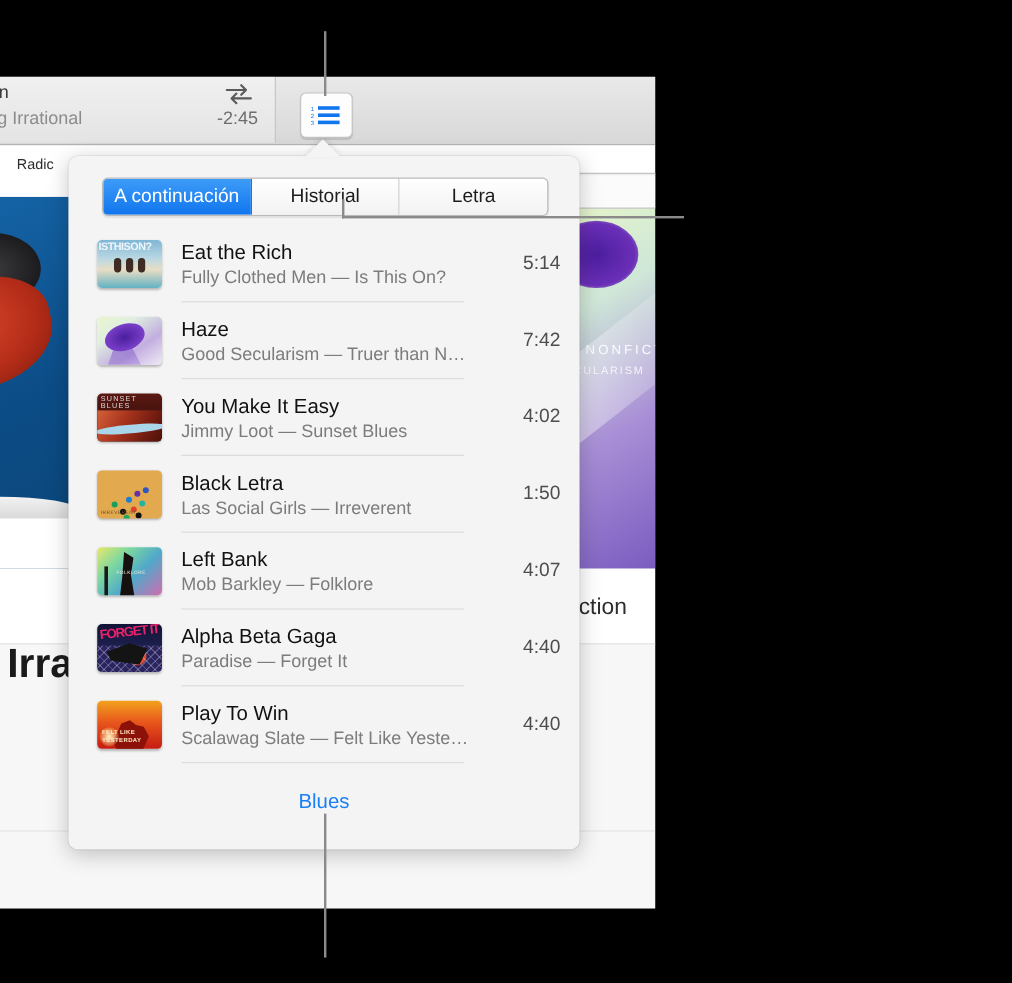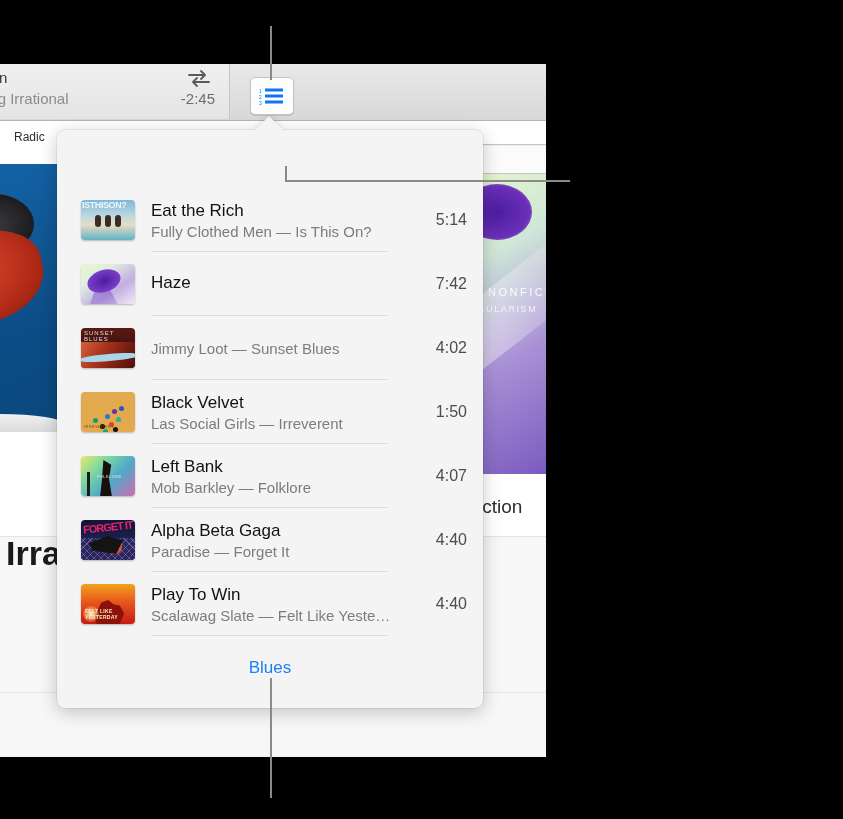--- a/index.html
+++ b/index.html
@@ -388,20 +388,25 @@
         <rect x="6" y="1.5" width="18" height="3" fill="#1176ee"></rect>
         <rect x="6" y="7.5" width="18" height="3" fill="#1176ee"></rect>
         <rect x="6" y="13.5" width="18" height="3" fill="#1176ee"></rect>
       </svg>
     </span>
   </div>
 
   <div class="pop-arrow"></div>
   <div class="popover">
 
+    <div class="seg">
+      <div class="seg-item active">A continuación</div>
+      <div class="seg-item">Historial</div>
+      <div class="seg-item">Letra</div>
+    </div>
 
     <div class="track-list">
 
       <div class="track">
         <div class="art a-isthison">
           <span class="cap">ISTHISON?</span>
           <span class="fig" style="left:14px"></span>
             <span class="fig" style="left:24px"></span>
             <span class="fig" style="left:34px"></span>
         </div>
@@ -413,32 +418,34 @@
         <div class="t-time">5:14</div>
       </div>
 
       <div class="track">
         <div class="art a-haze">
           <span class="beam"></span>
             <span class="ufo"></span>
         </div>
         <div class="track-mid">
           <div class="t-title">Haze</div>
+          <div class="t-sub">Good Secularism — Truer than N…</div>
           <div class="track-sep"></div>
         </div>
         <div class="t-time">7:42</div>
       </div>
 
       <div class="track">
         <div class="art a-sunset">
           <span class="canyon"></span>
             <span class="river"></span>
           <span class="cap">SUNSET BLUES</span>
         </div>
         <div class="track-mid">
+          <div class="t-title">You Make It Easy</div>
           <div class="t-sub">Jimmy Loot — Sunset Blues</div>
           <div class="track-sep"></div>
         </div>
         <div class="t-time">4:02</div>
       </div>
 
       <div class="track">
         <div class="art a-velvet">
           <span class="dots">
             <span class="dot" style="left:2px;  top:14px; background:#14a05a"></span>
@@ -447,21 +454,21 @@
             <span class="dot" style="left:18px; top:18px; background:#e0452c"></span>
             <span class="dot" style="left:21px; top:5px;  background:#6a2fa8"></span>
             <span class="dot" style="left:25px; top:13px; background:#23b3a0"></span>
             <span class="dot" style="left:28px; top:2px;  background:#2f57c4"></span>
             <span class="dot" style="left:12px; top:25px; background:#1fa85c"></span>
             <span class="dot" style="left:22px; top:23px; background:#111"></span>
           </span>
           <span class="cap">IRREVERENT</span>
         </div>
         <div class="track-mid">
-          <div class="t-title">Black Velvet</div>
+          <div class="t-title">Black Letra</div>
           <div class="t-sub">Las Social Girls — Irreverent</div>
           <div class="track-sep"></div>
         </div>
         <div class="t-time">1:50</div>
       </div>
 
       <div class="track">
         <div class="art a-folklore">
           <span class="sil"></span>
             <span class="mic"></span>

